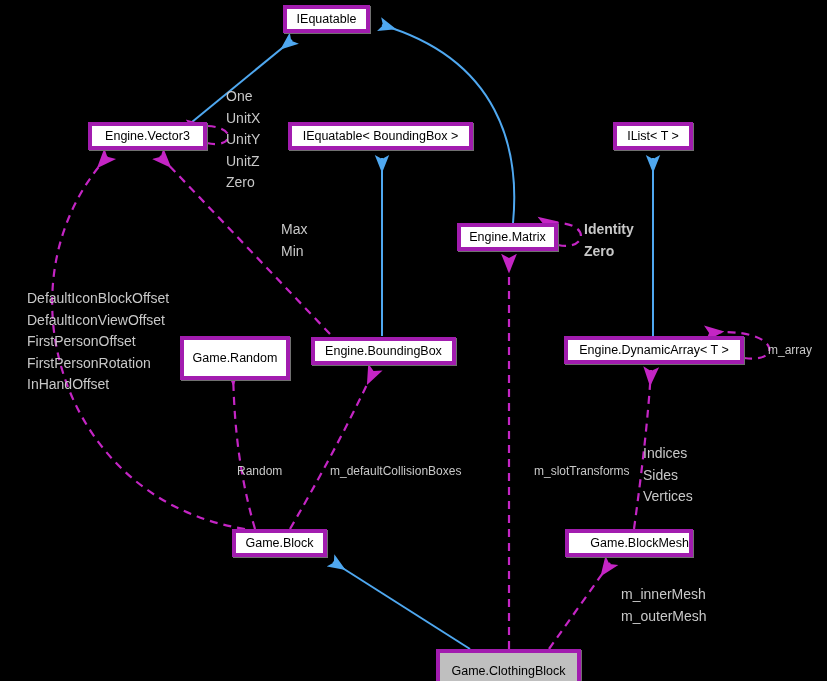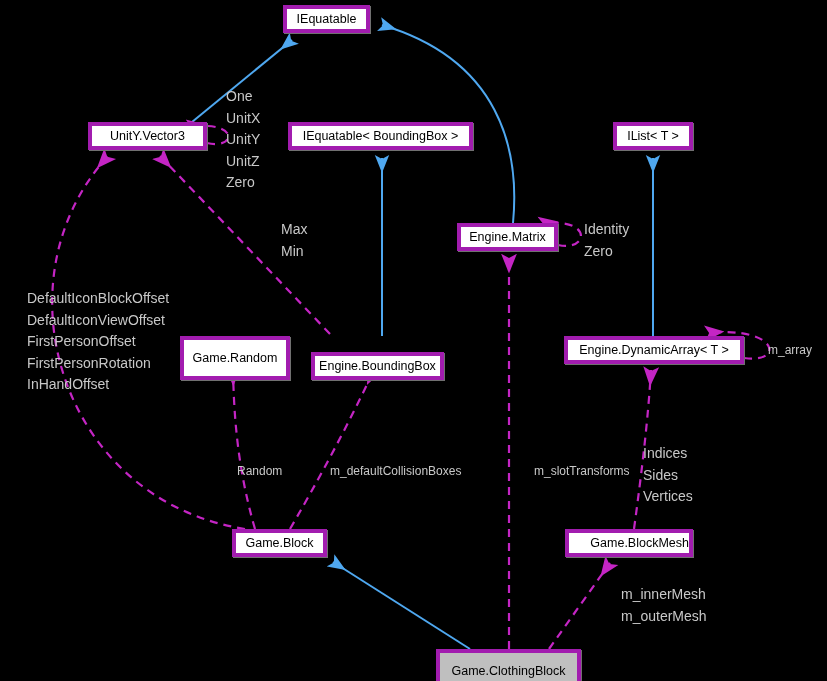--- a/index.html
+++ b/index.html
@@ -82,35 +82,35 @@
       <path d="M634,529 C642,470 648,420 651,370"></path>
       <path d="M549,649 L610,563"></path>
     </g>
   </svg>
 
   <div id="nodes">
       <div class="node" style="left: 283px; top: 5px; width: 87px; height: 28px;">
         <span class="node-label">IEquatable</span>
       </div>
       <div class="node" style="left: 88px; top: 122px; width: 119px; height: 28px;">
-        <span class="node-label">UnitY.Vector3</span>
+        <span class="node-label">Engine.Vector3</span>
       </div>
       <div class="node" style="left: 288px; top: 122px; width: 185px; height: 28px;">
         <span class="node-label">IEquatable&lt; BoundingBox &gt;</span>
       </div>
       <div class="node" style="left: 613px; top: 122px; width: 80px; height: 28px;">
         <span class="node-label">IList&lt; T &gt;</span>
       </div>
       <div class="node" style="left: 457px; top: 223px; width: 101px; height: 28px;">
         <span class="node-label">Engine.Matrix</span>
       </div>
       <div class="node" style="left: 180px; top: 336px; width: 110px; height: 44px;">
         <span class="node-label">Game.Random</span>
       </div>
-      <div class="node" style="left: 311px; top: 352px; width: 133px; height: 28px;">
+      <div class="node" style="left: 311px; top: 337px; width: 145px; height: 28px;">
         <span class="node-label">Engine.BoundingBox</span>
       </div>
       <div class="node" style="left: 564px; top: 336px; width: 180px; height: 28px;">
         <span class="node-label">Engine.DynamicArray&lt; T &gt;</span>
       </div>
       <div class="node" style="left: 232px; top: 529px; width: 95px; height: 28px;">
         <span class="node-label">Game.Block</span>
       </div>
       <div class="node" style="left: 565px; top: 529px; width: 128px; height: 28px; justify-content: flex-end;">
         <span class="node-label">Game.BlockMesh</span>
@@ -124,21 +124,21 @@
         <div>One</div>
         <div>UnitX</div>
         <div>UnitY</div>
         <div>UnitZ</div>
         <div>Zero</div>
       </div>
       <div class="label-stack" style="left: 281px; top: 219px;">
         <div>Max</div>
         <div>Min</div>
       </div>
-      <div class="label-stack" style="left: 584px; top: 219px;">
+      <div class="label-stack" style="left: 584px; top: 219px; font-weight: bold;">
         <div>Identity</div>
         <div>Zero</div>
       </div>
       <div class="label-stack" style="left: 27px; top: 288px;">
         <div>DefaultIconBlockOffset</div>
         <div>DefaultIconViewOffset</div>
         <div>FirstPersonOffset</div>
         <div>FirstPersonRotation</div>
         <div>InHandOffset</div>
       </div>

